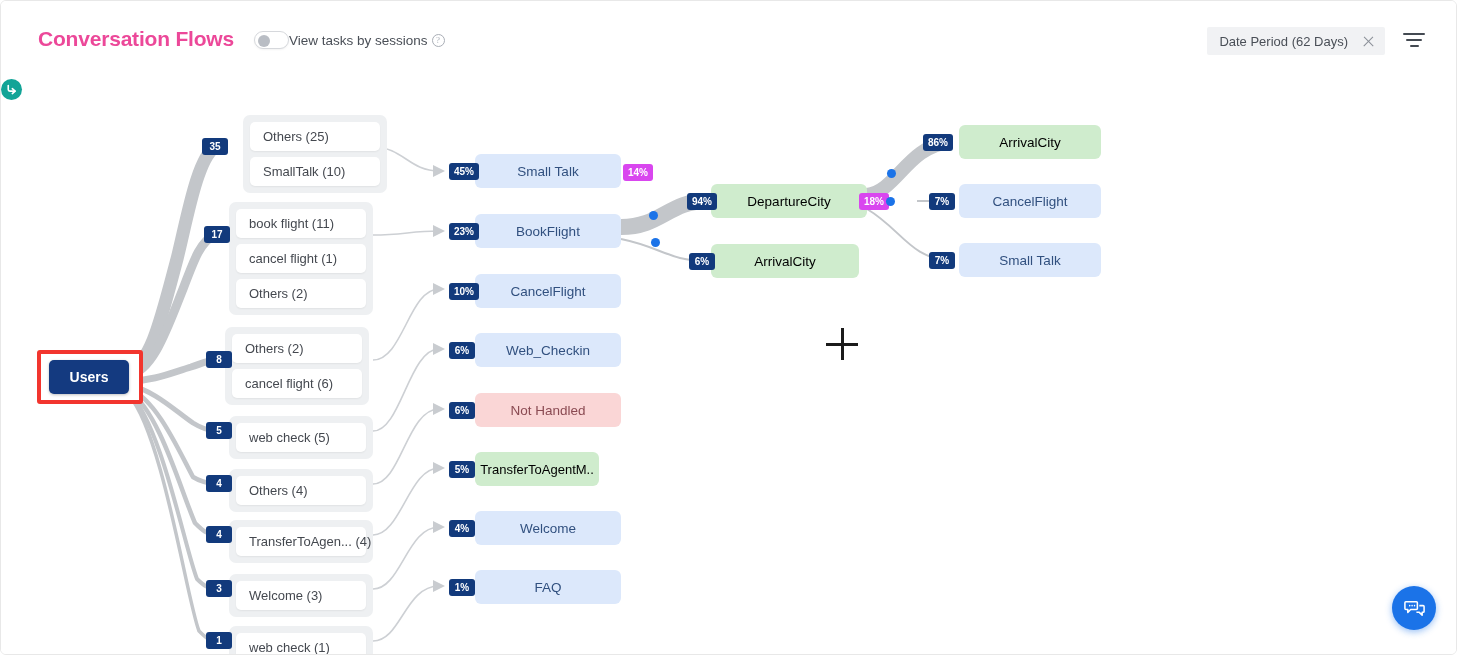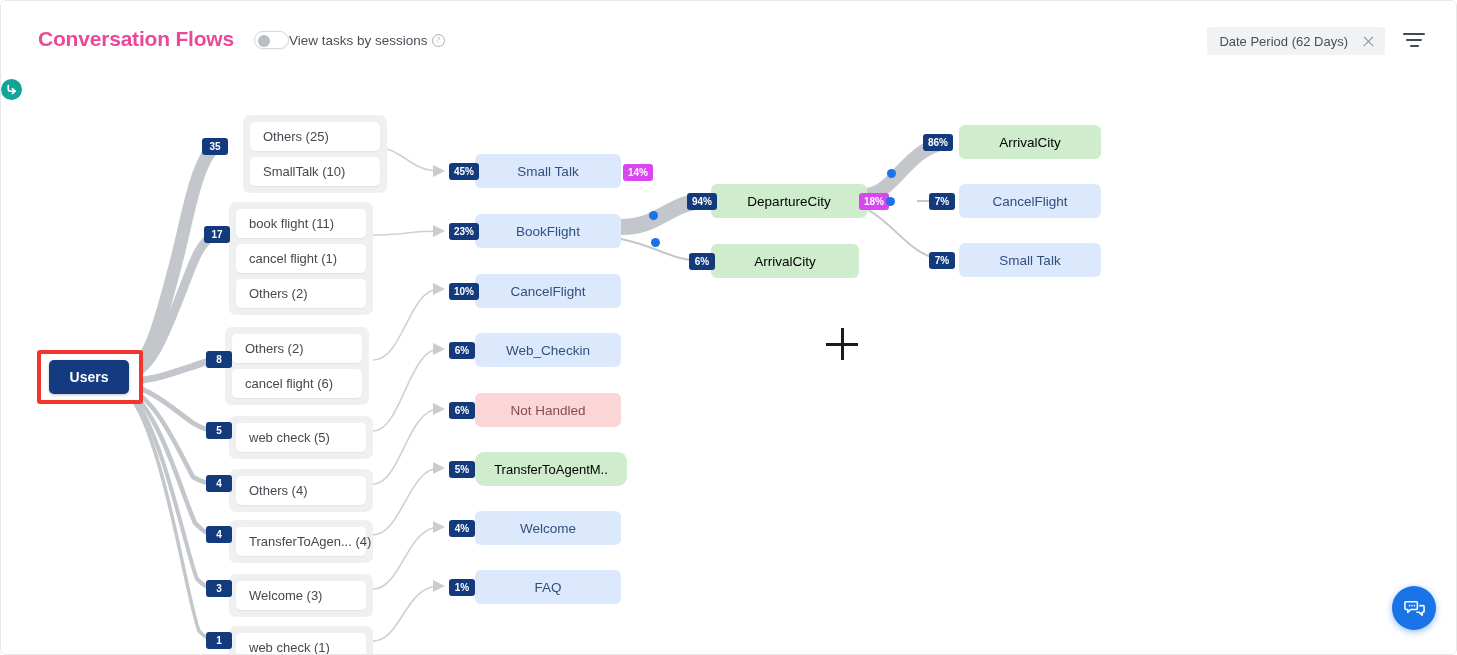--- a/index.html
+++ b/index.html
@@ -322,21 +322,21 @@
 
     <div class="node intent-blue" style="left:474px; top:195px; width:146px; height:34px;">CancelFlight</div>
     <div class="badge" style="left:448px; top:204px;">10%</div>
 
     <div class="node intent-blue" style="left:474px; top:254px; width:146px; height:34px;">Web_Checkin</div>
     <div class="badge" style="left:448px; top:263px;">6%</div>
 
     <div class="node intent-red" style="left:474px; top:314px; width:146px; height:34px;">Not Handled</div>
     <div class="badge" style="left:448px; top:323px;">6%</div>
 
-    <div class="node intent-green" style="left:474px; top:373px; width:152px; height:34px; font-size:13px;border-radius:9px;">TransferToAgentM..</div>
+    <div class="node intent-green" style="left:474px; top:373px; width:124px; height:34px; font-size:13px;">TransferToAgentM..</div>
     <div class="badge" style="left:448px; top:382px;">5%</div>
 
     <div class="node intent-blue" style="left:474px; top:432px; width:146px; height:34px;">Welcome</div>
     <div class="badge" style="left:448px; top:441px;">4%</div>
 
     <div class="node intent-blue" style="left:474px; top:491px; width:146px; height:34px;">FAQ</div>
     <div class="badge" style="left:448px; top:500px;">1%</div>
 
     <div class="dot" style="left:648px; top:132px;"></div>
     <div class="dot" style="left:650px; top:159px;"></div>

